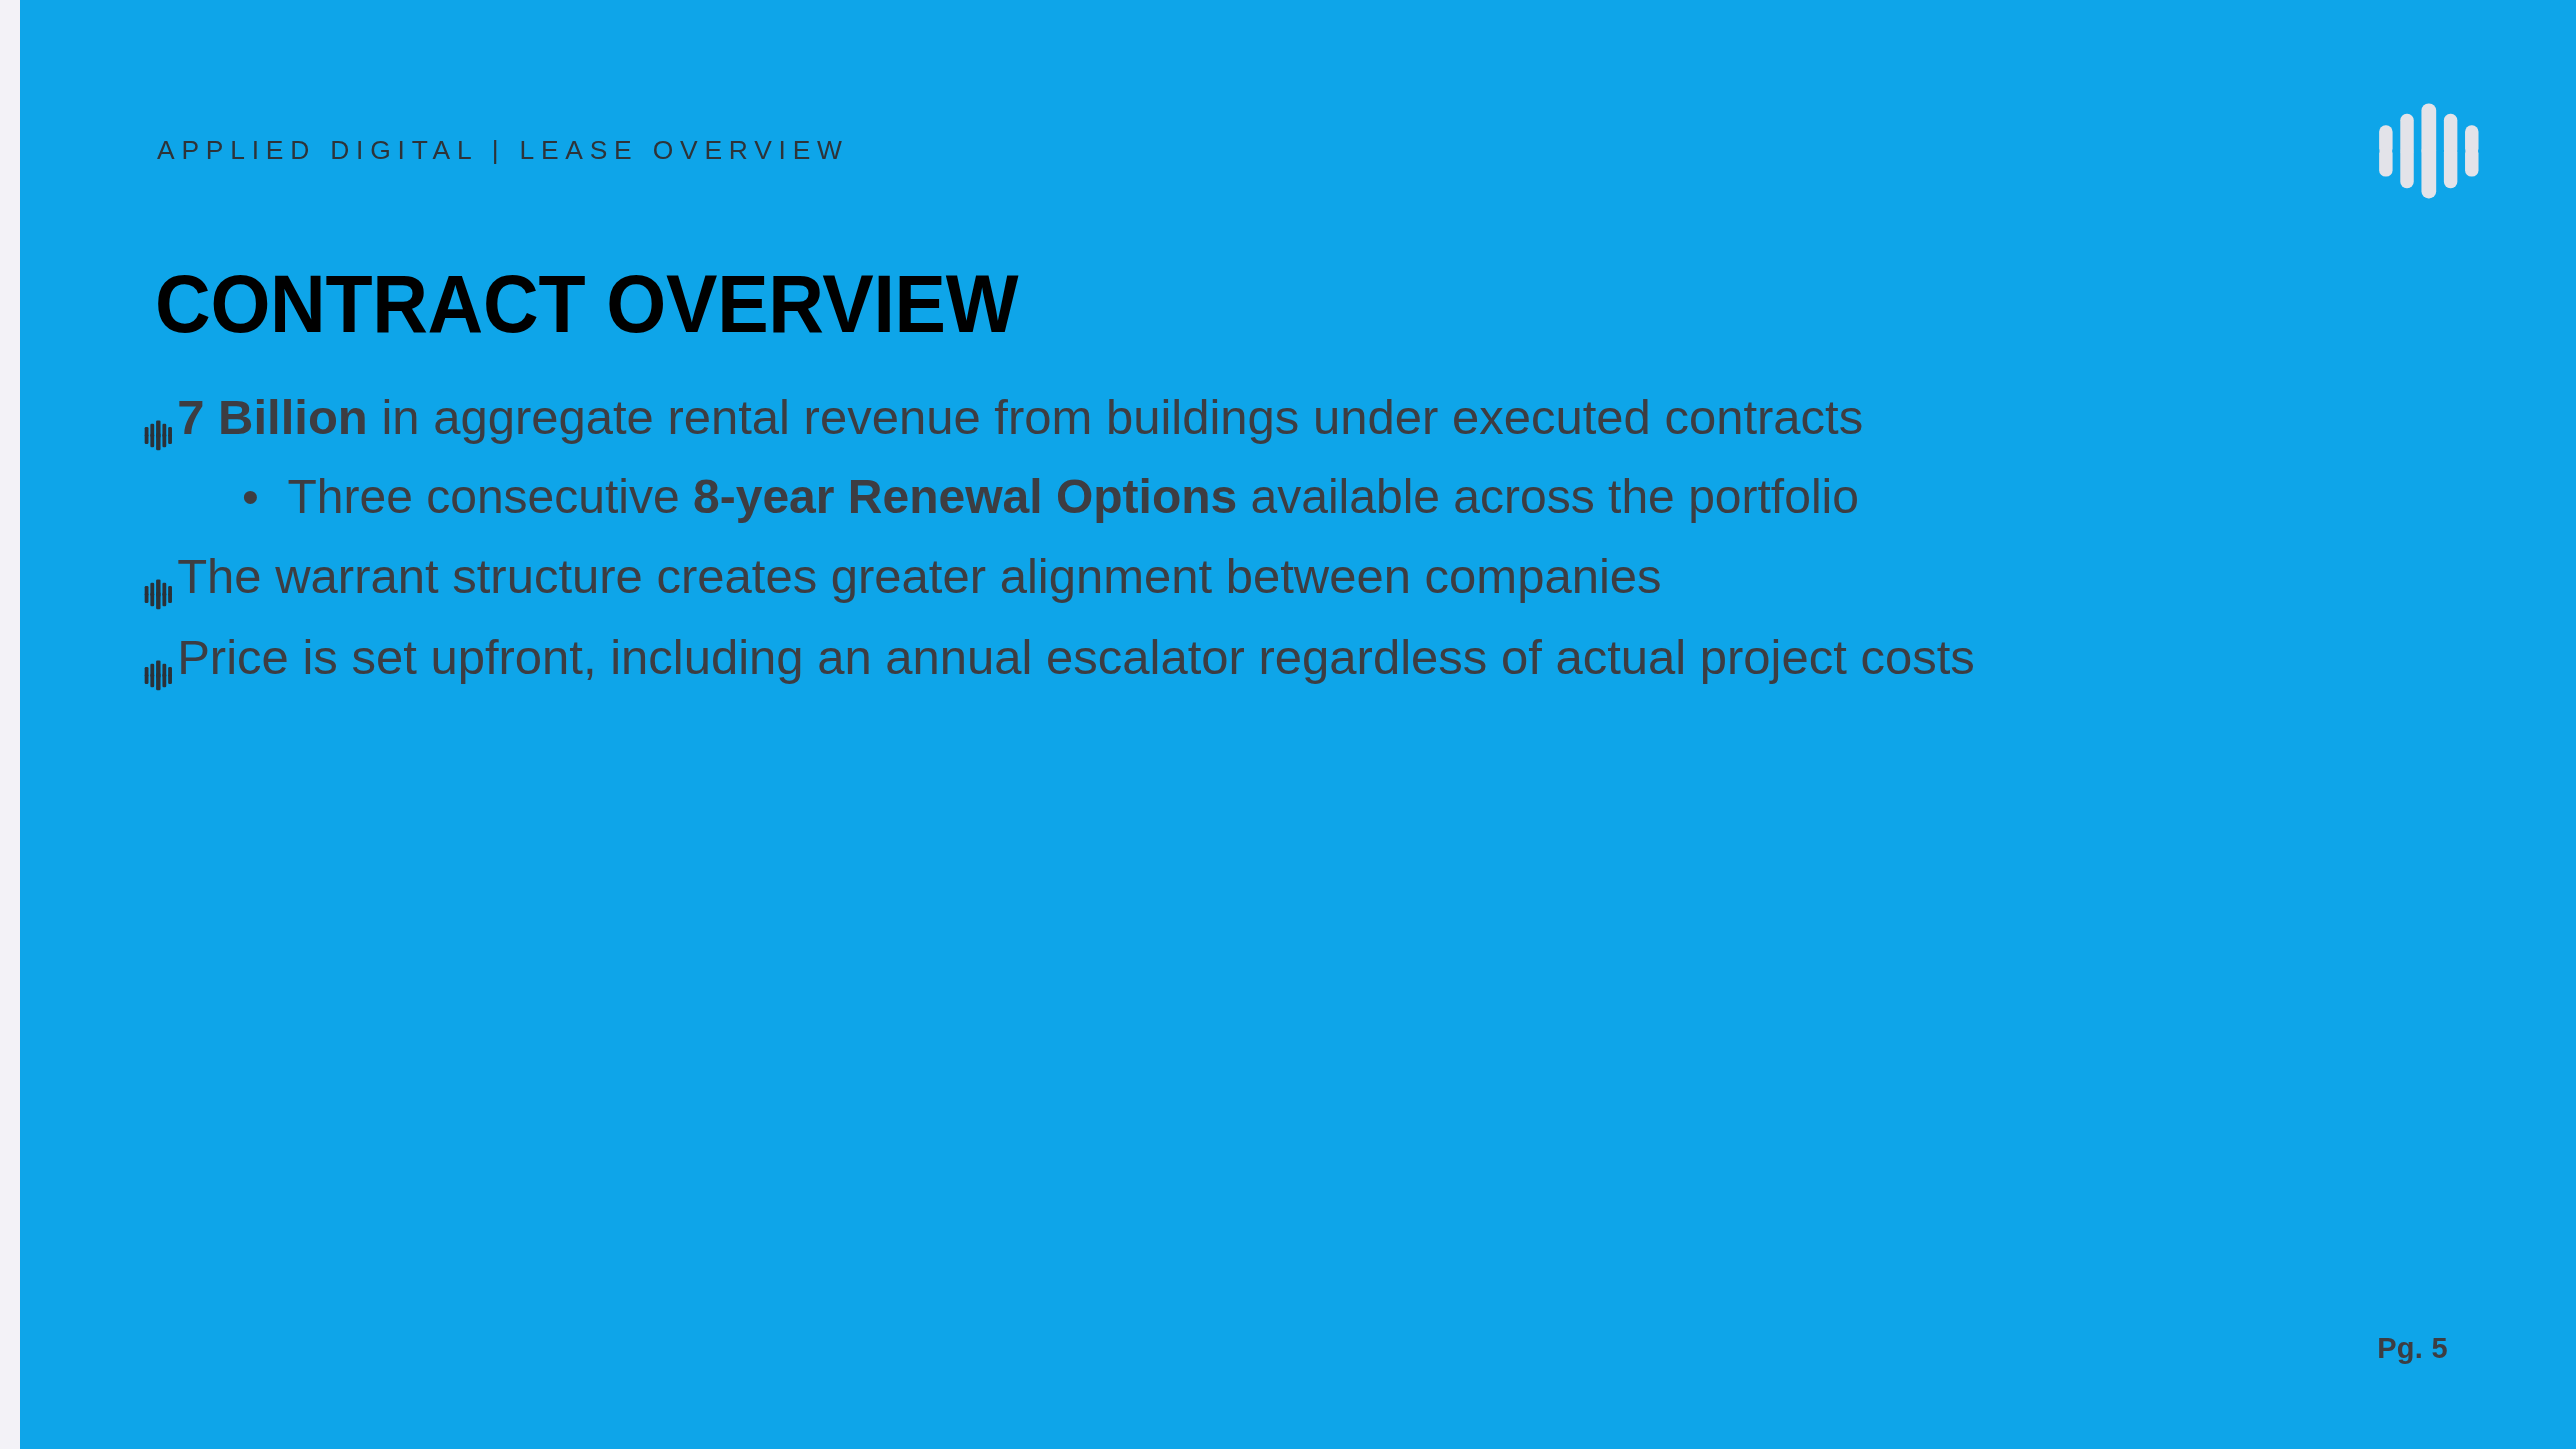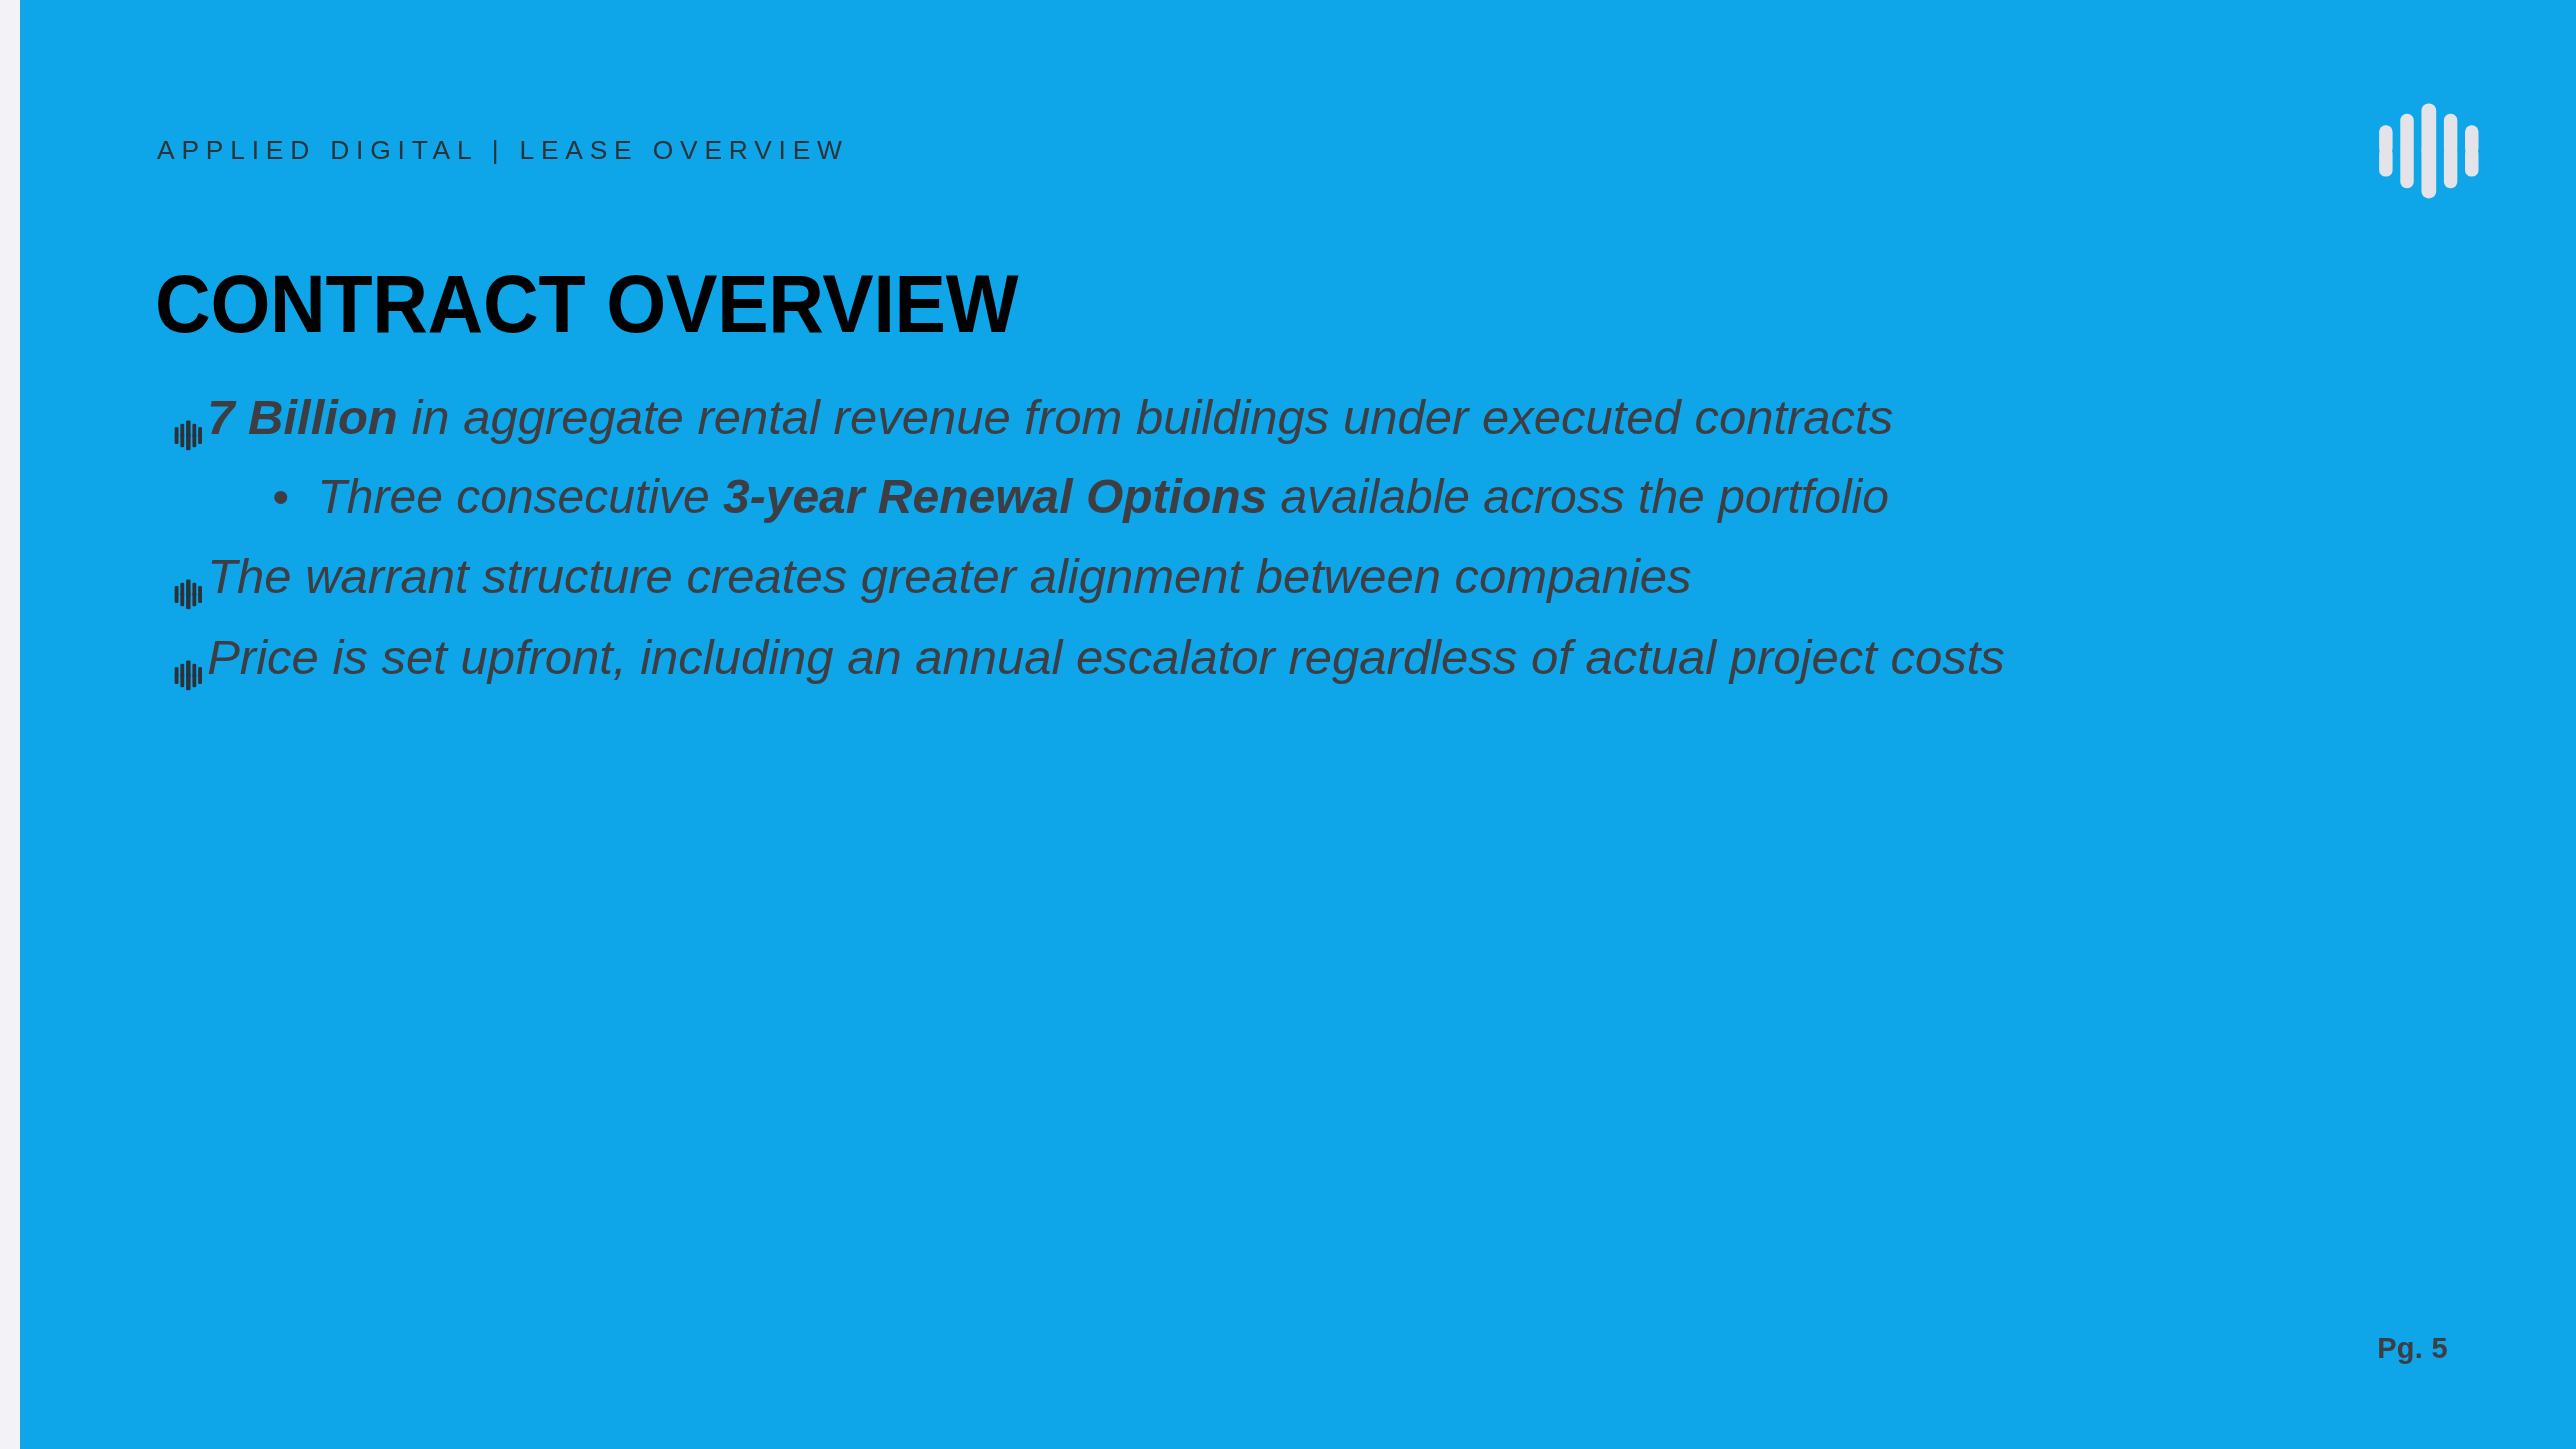--- a/index.html
+++ b/index.html
@@ -57,24 +57,23 @@
     position: absolute;
     left: 2354px;
     top: 97px;
     width: 109px;
     height: 106px;
   }
 
   
   .body-block {
     position: absolute;
-    left: 154px;
+    left: 124px;
     top: 386px;
     width: 2293px;
-    font-style: italic;
   }
 
   .bullet-row {
     display: flex;
     align-items: flex-start;
     font-size: 49px;
     line-height: 1.30;
     color: #3d3d42;
     font-weight: 400;
   }
@@ -175,21 +174,21 @@
             <rect x="29" y="25" width="6" height="21" rx="2"></rect>
             <rect x="38" y="26" width="6" height="15" rx="2"></rect>
           </g>
         </svg>
       </span>
       <span class="bullet-text"><b>7 Billion</b> in aggregate rental revenue from buildings under executed contracts</span>
     </div>
 
     <div class="bullet-row level-2">
       <span class="marker marker-dot">•</span>
-      <span class="bullet-text">Three consecutive <b>3-year Renewal Options</b> available across the portfolio</span>
+      <span class="bullet-text">Three consecutive <b>8-year Renewal Options</b> available across the portfolio</span>
     </div>
 
     <div class="bullet-row level-1">
       <span class="marker marker-logo">
         <svg viewBox="0 0 44 52" width="28" height="33" aria-hidden="true">
           <g fill="#2b3138">
             <rect x="1" y="14" width="6" height="15" rx="2"></rect>
             <rect x="10" y="9" width="6" height="21" rx="2"></rect>
             <rect x="19" y="4" width="7" height="27" rx="2"></rect>
             <rect x="29" y="9" width="6" height="21" rx="2"></rect>

